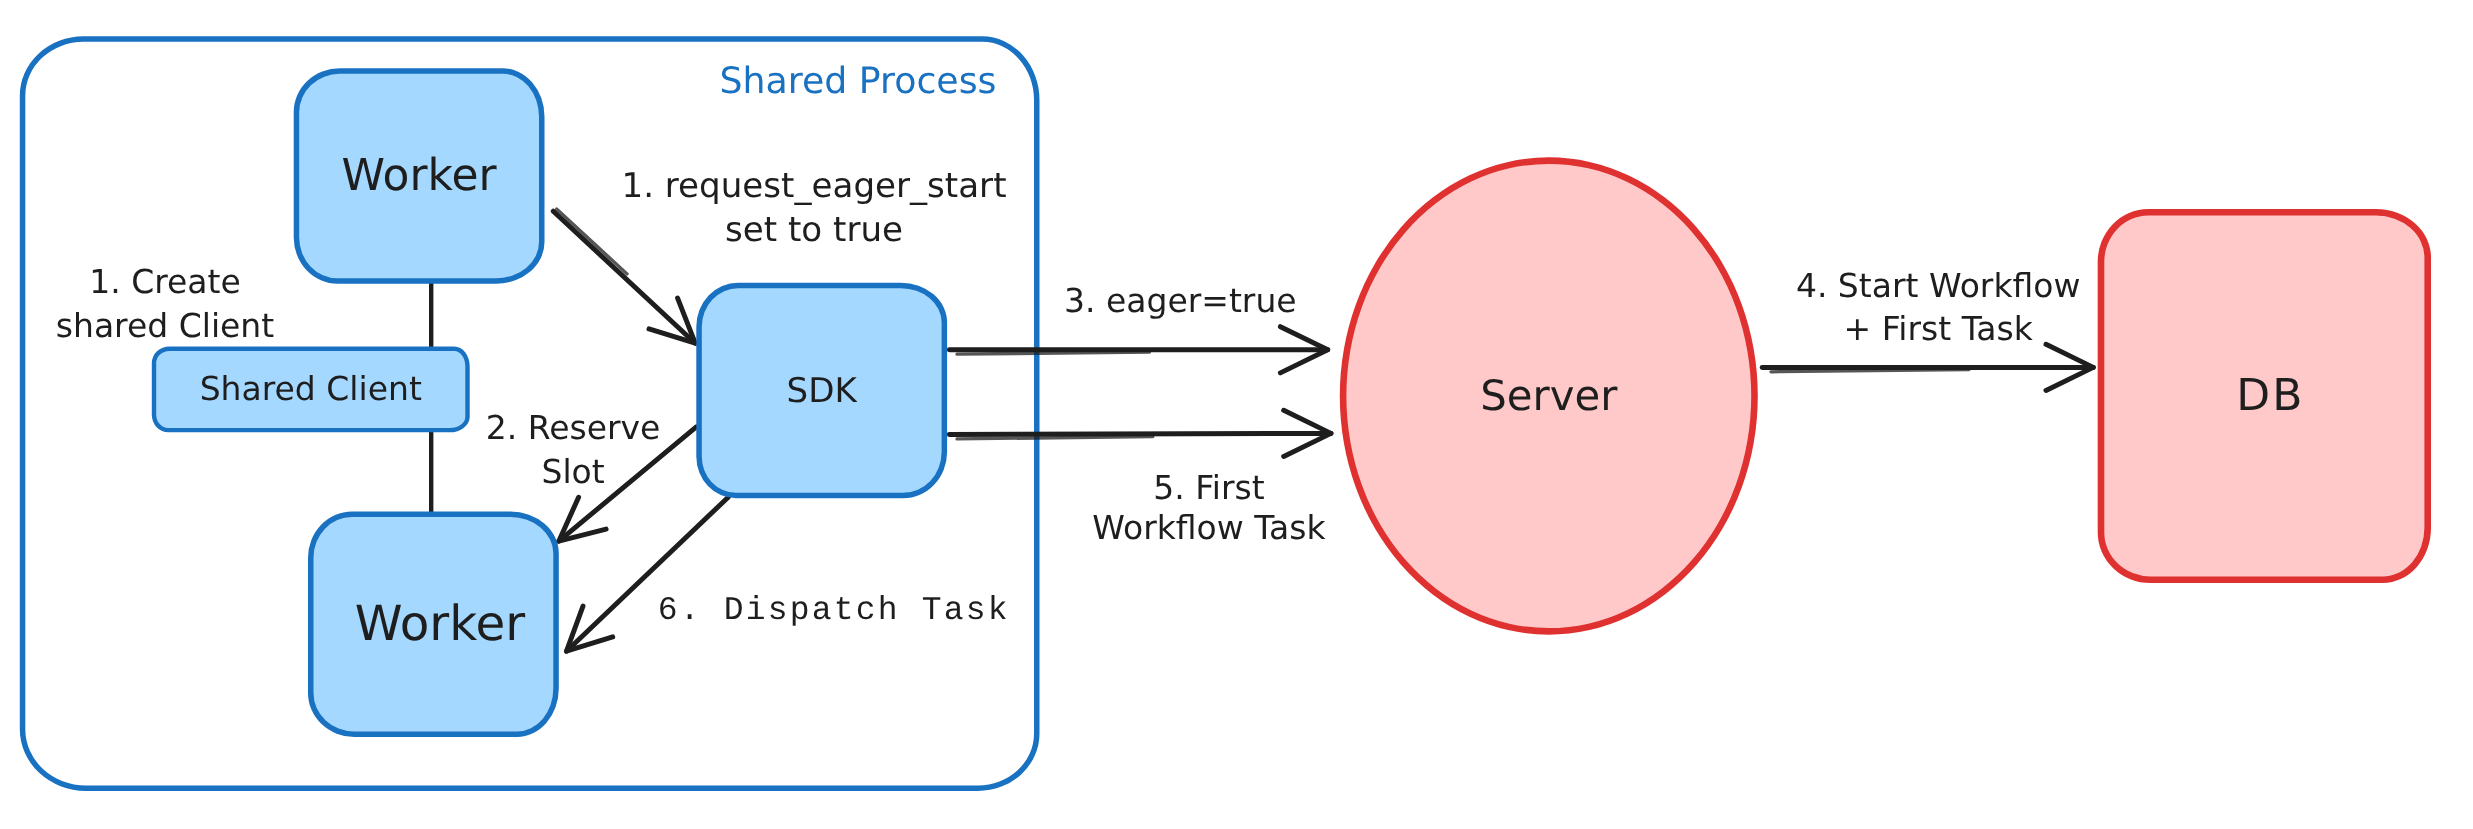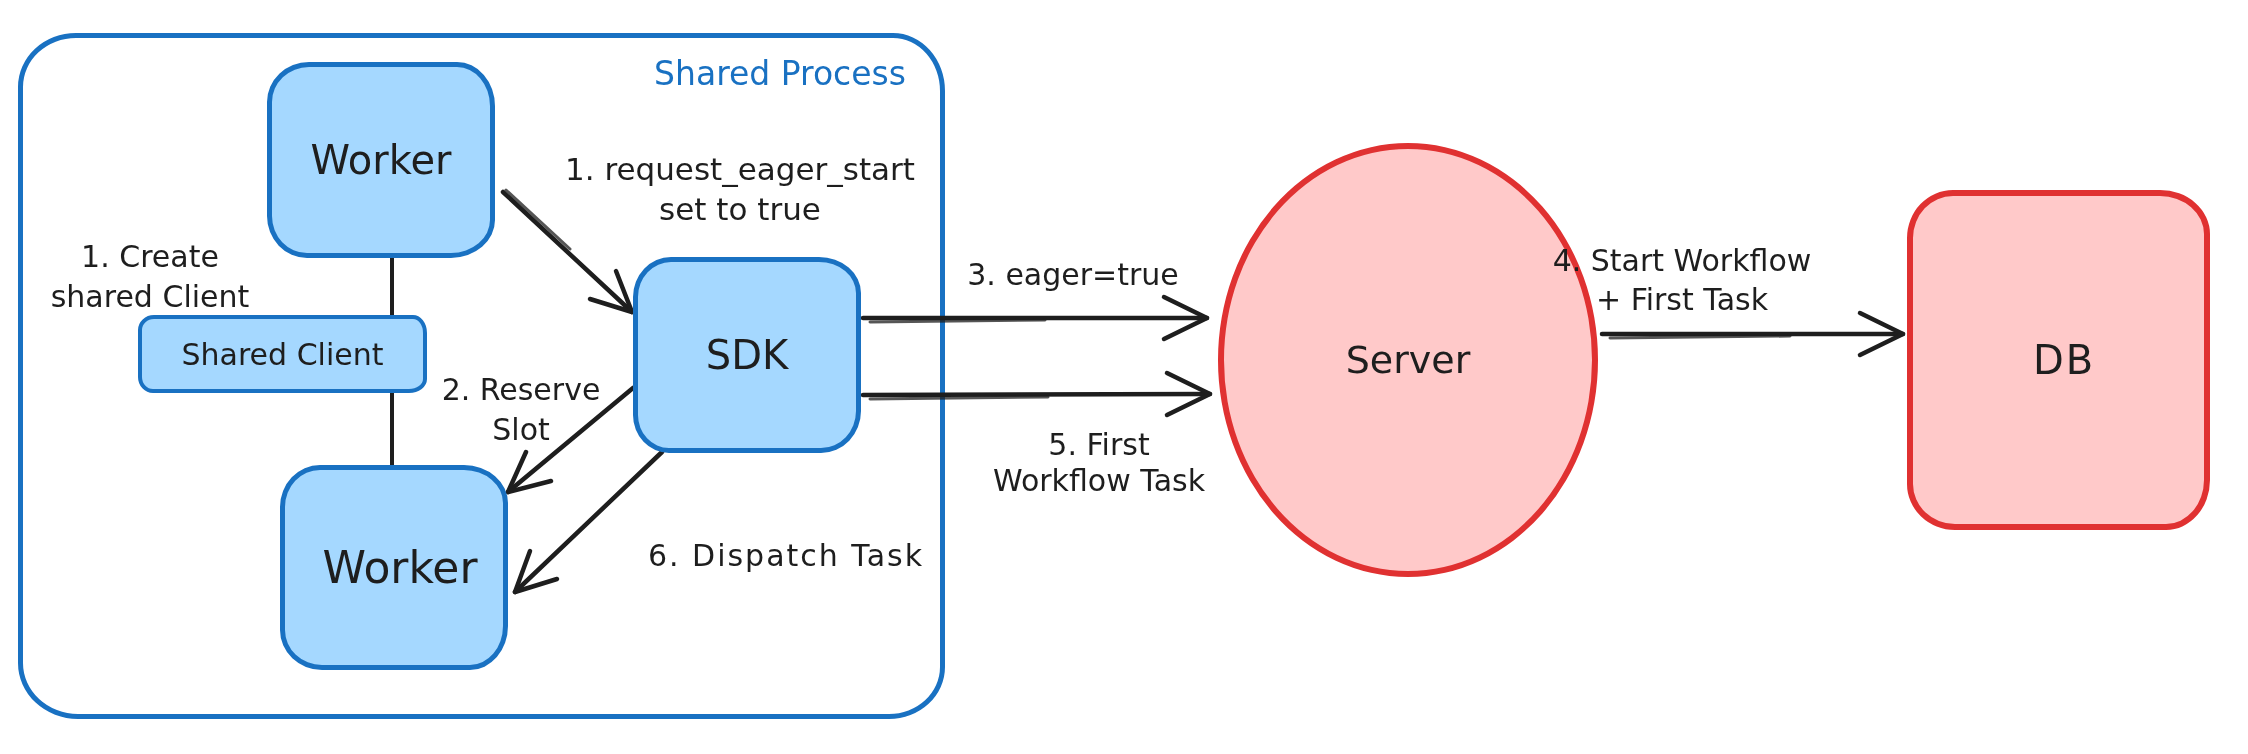--- a/index.html
+++ b/index.html
@@ -42,41 +42,41 @@
     border-radius:42px 38px 44px 40px / 40px 44px 38px 42px;}
   .starter .lbl{font-size:40px;}
   .shared-client{left:138px;top:315px;width:289px;height:78px;border:4px solid var(--blue);
     border-radius:16px 14px 18px 15px / 15px 18px 14px 16px;}
   .shared-client .lbl{font-size:30px;}
   .worker{left:280px;top:465px;width:228px;height:205px;border:5px solid var(--blue);
     border-radius:40px 44px 38px 42px / 42px 38px 44px 40px;}
   .worker .lbl{font-size:44px;margin-left:12px;}
   .sdk{left:633px;top:257px;width:228px;height:196px;border:5px solid var(--blue);
     border-radius:38px 42px 40px 36px / 40px 36px 42px 38px;}
-  .sdk .lbl{font-size:40px;}
+  .sdk .lbl{font-size:31px;}
 
   .server{left:1218px;top:143px;width:380px;height:434px;border:6px solid var(--red);
     border-radius:50%;background:var(--red-fill);}
   .server .lbl{font-size:38px;text-align:right;}
   .db{left:1907px;top:190px;width:303px;height:340px;border:6px solid var(--red);
     border-radius:46px 50px 44px 48px / 48px 44px 50px 46px;background:var(--red-fill);}
   .db .lbl{font-size:40px;letter-spacing:2px;margin-left:11px;}
 
   .note{
     position:absolute;transform:translate(-50%,-50%);
     text-align:center;color:var(--ink);font-size:30px;line-height:40px;
     white-space:nowrap;z-index:3;
   }
   .note.n-request{left:740px;top:189px;font-size:31px;}
   .note.n-create{left:150px;top:257px;margin-top:20px;}
   .note.n-reserve{left:521px;top:410px;}
   .note.n-eager{left:1073px;top:275px;}
   .note.n-first{left:1075px;top:463px;line-height:36px;margin-left:24px;}
-  .note.n-dispatch{left:786px;top:556px;letter-spacing:2px;}
-  .note.n-startwf{left:1682px;top:280px;line-height:39px;}
+  .note.n-dispatch{left:758px;top:556px;letter-spacing:2px;font-family:Liberation Mono, monospace;}
+  .note.n-startwf{left:1762px;top:280px;line-height:39px;}
 </style>
 </head>
 <body>
 
 <div class="canvas">
 
   <div class="container-box"></div>
   <div class="container-label">Shared Process</div>
 
   <svg class="wires" viewBox="0 0 2248 754">

